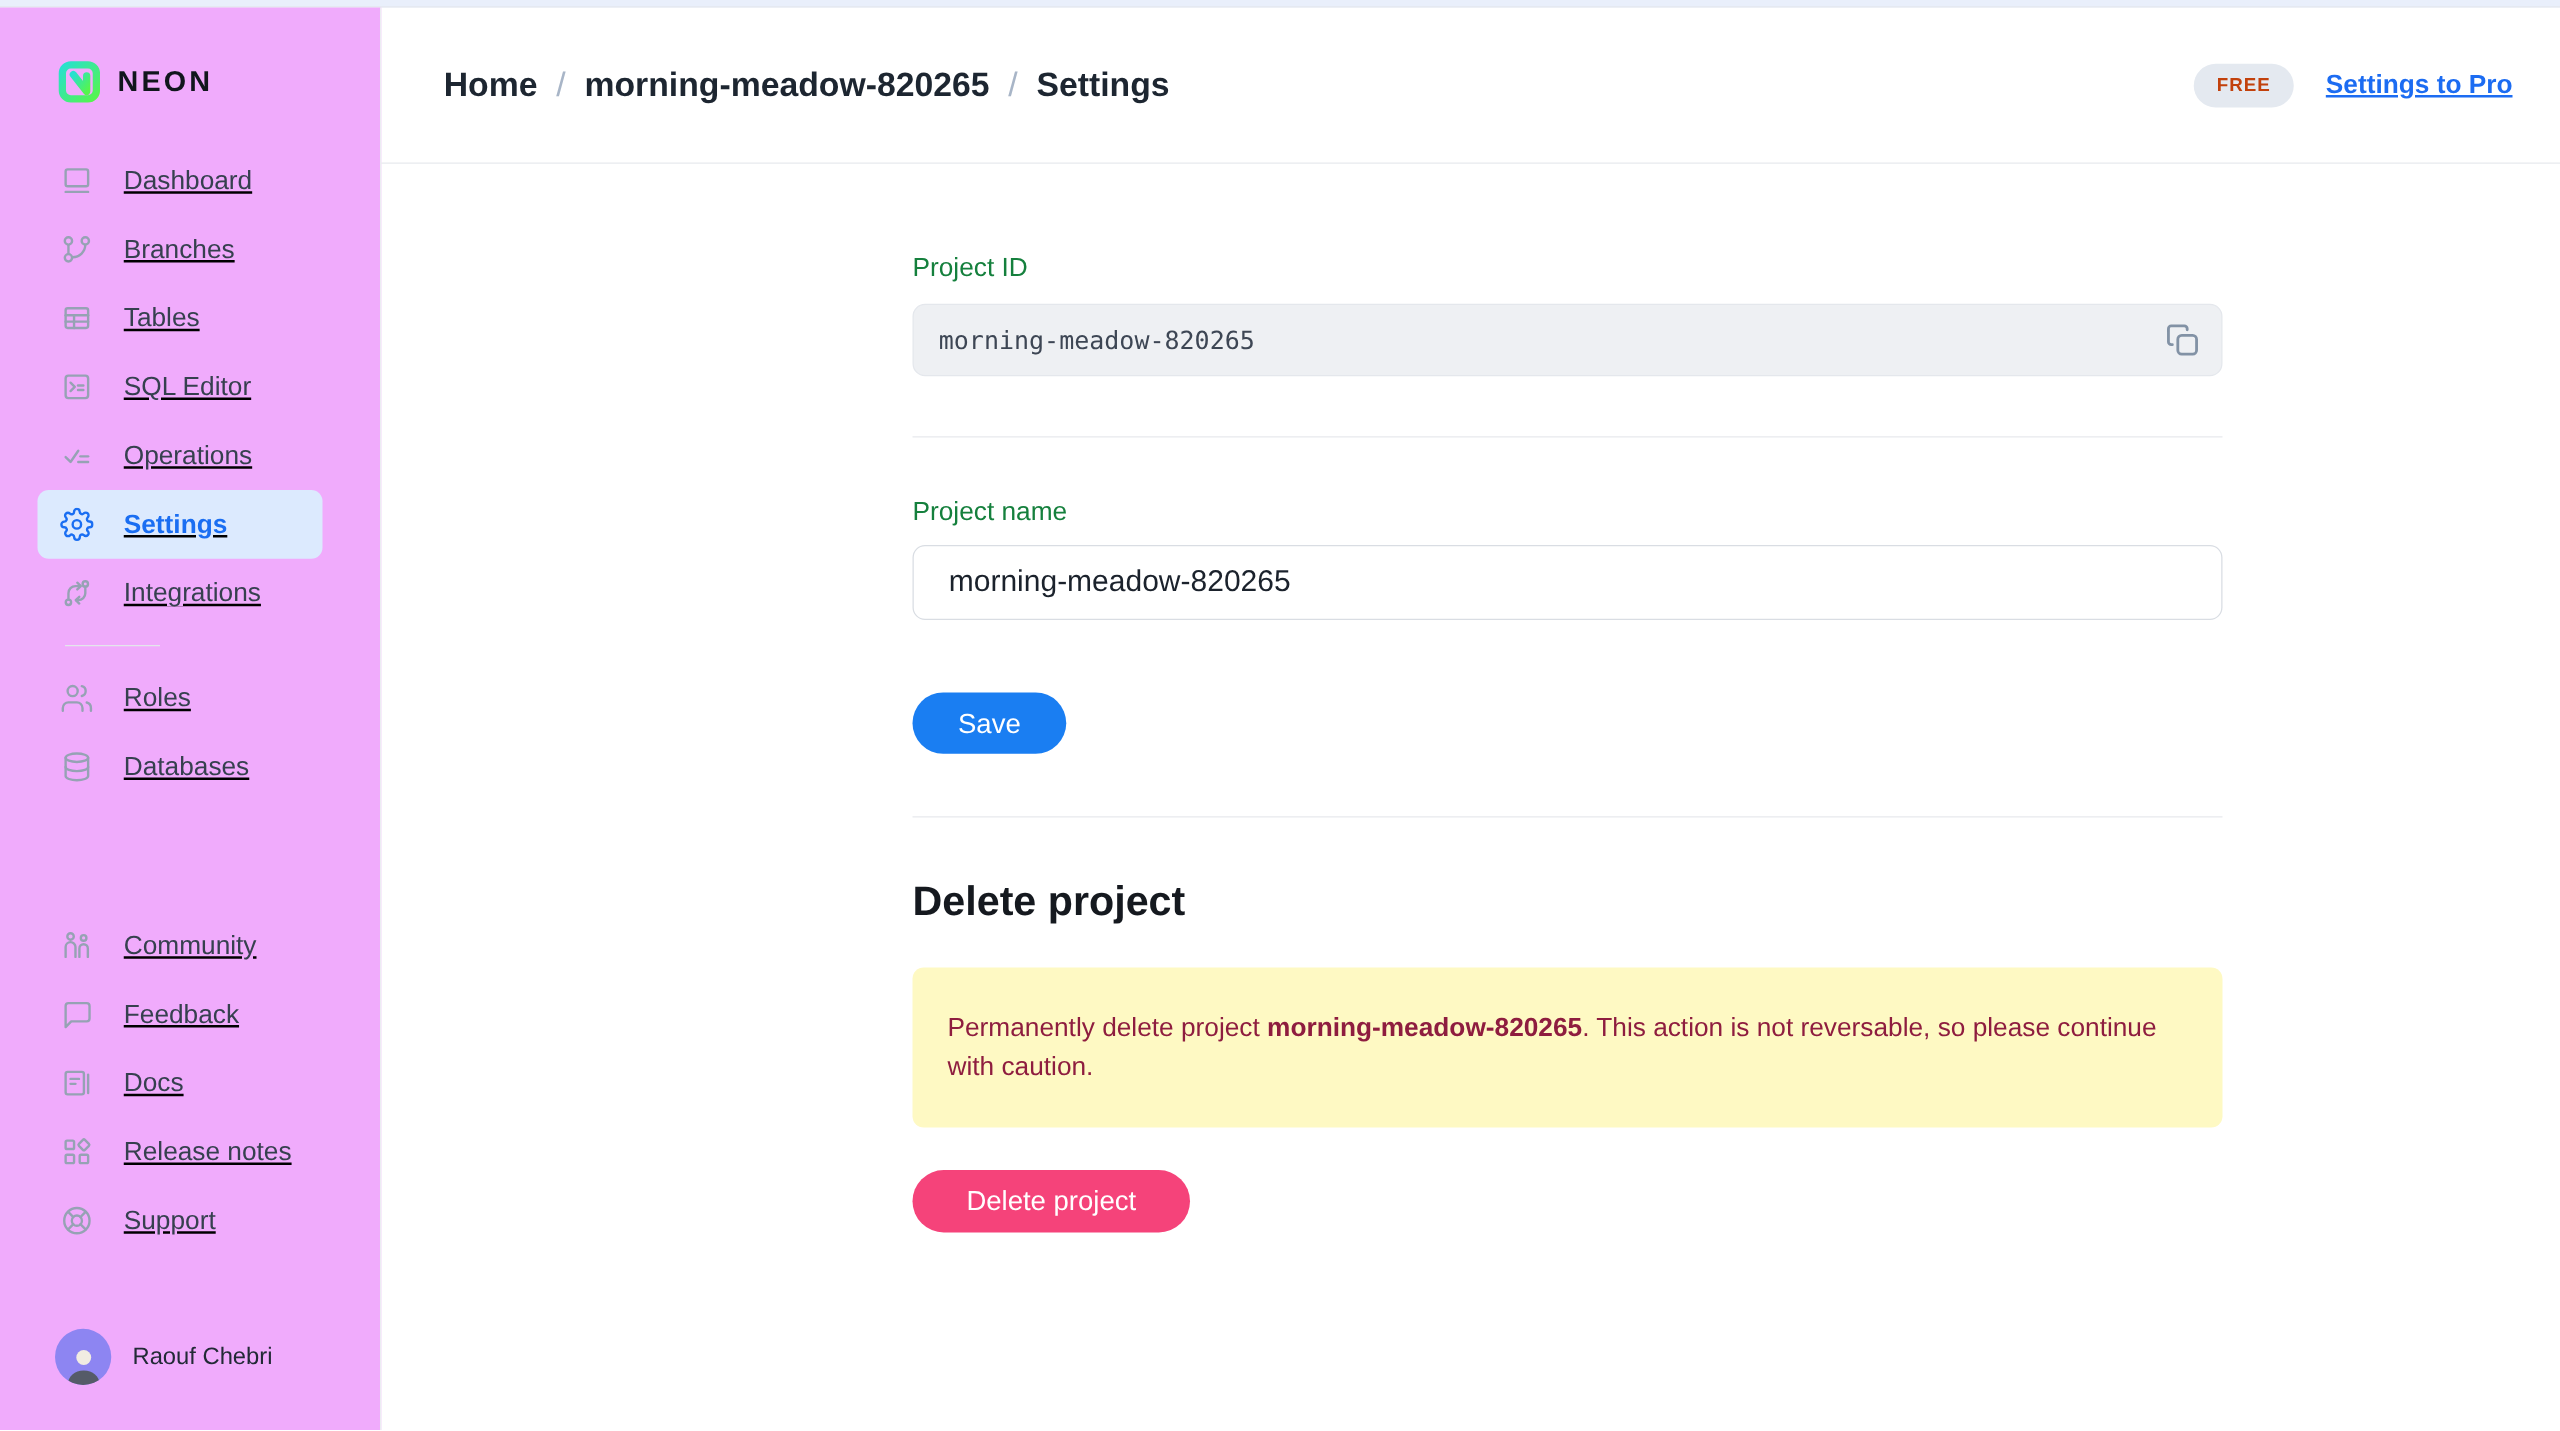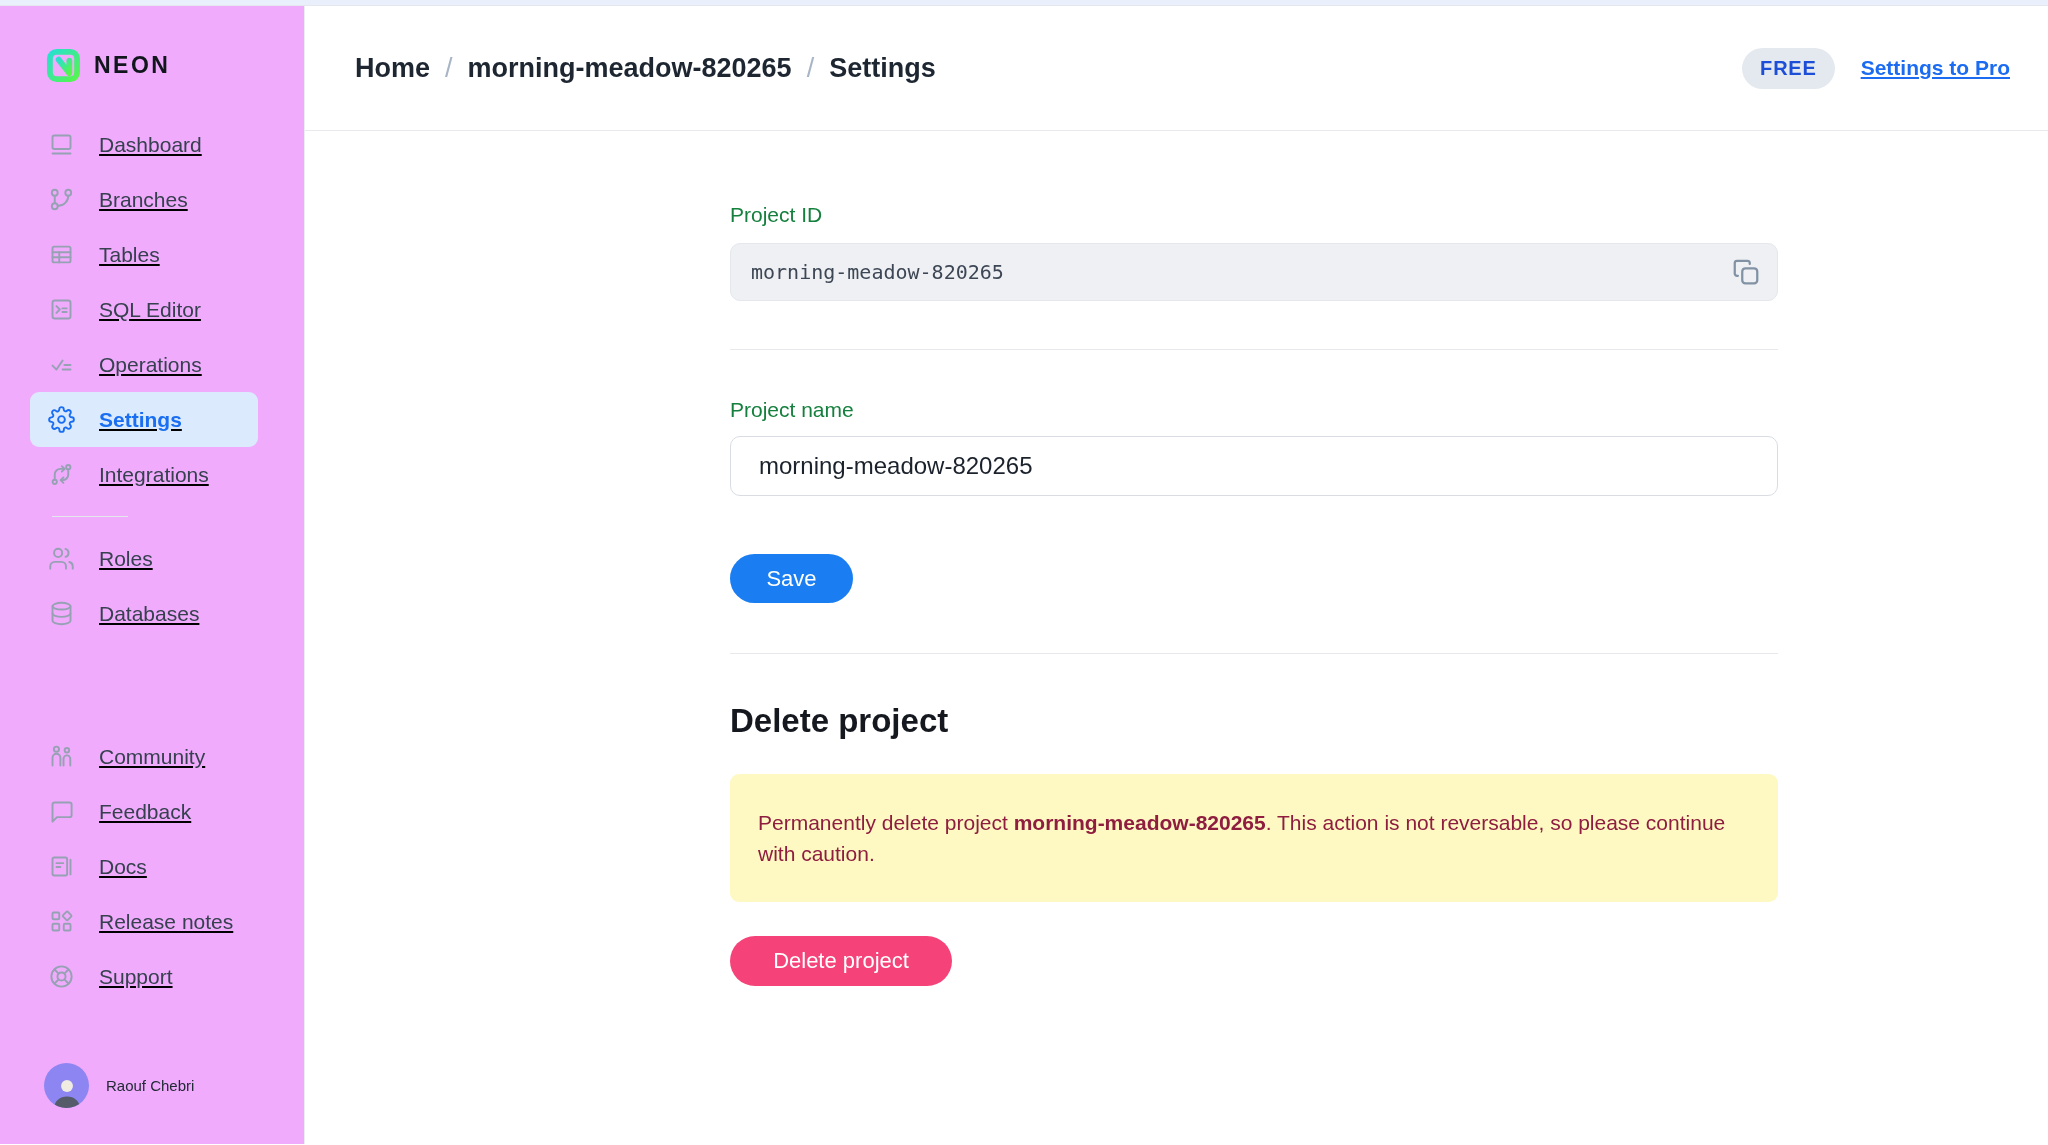--- a/index.html
+++ b/index.html
@@ -36,35 +36,35 @@
   .nav-item.active .icon { color:#1a6ef2; }
   .nav-divider { height:1px; background:#e3e6eb; width:76px; margin:14px 0 14px 22px; }
   .nav-spacer { height:88px; }
 
   .profile { margin-top:auto; display:flex; align-items:center; gap:17px; padding:0 0 36px 44px; cursor:pointer; }
   .avatar {
     width:45px; height:45px; border-radius:50%; background:#8d85f2;
     display:flex; align-items:flex-end; justify-content:center; overflow:hidden;
   }
   .avatar svg { width:34px; height:34px; display:block; }
-  .profile-name { font-size:15px; font-weight:500; color:#222a36; }
+  .profile-name { font-size:19px; font-weight:500; color:#222a36; }
 
   
   .main { flex:1; display:flex; flex-direction:column; min-width:0; }
   .main-header {
     height:125px; min-height:125px; display:flex; align-items:center;
     justify-content:space-between; padding:0 38px 0 50px;
     border-bottom:1px solid #e8eaee;
   }
   .breadcrumb { display:flex; align-items:center; gap:15px; font-size:27px; font-weight:600; color:#1d2631; }
   .crumb { cursor:pointer; }
   .crumb-sep { color:#a8b5c7; font-weight:400; }
   .header-right { display:flex; align-items:center; gap:26px; }
   .plan-badge {
-    background:#e4e9f0; color:#1d4ed8; font-size:20px; font-weight:700;
+    background:#e4e9f0; color:#c2410c; font-size:15px; font-weight:700;
     letter-spacing:0.8px; border-radius:999px; padding:9px 18px;
   }
   .upgrade { color:#1c6cf2; font-size:21px; font-weight:700; text-decoration:underline; cursor:pointer; }
 
   .content { padding:72px 0 0 425px; }
   .col { width:1048px; }
 
   .field-label { font-size:21px; color:#15803d; }
   .id-field {
     margin-top:16px; height:58px; background:#eef0f3;

